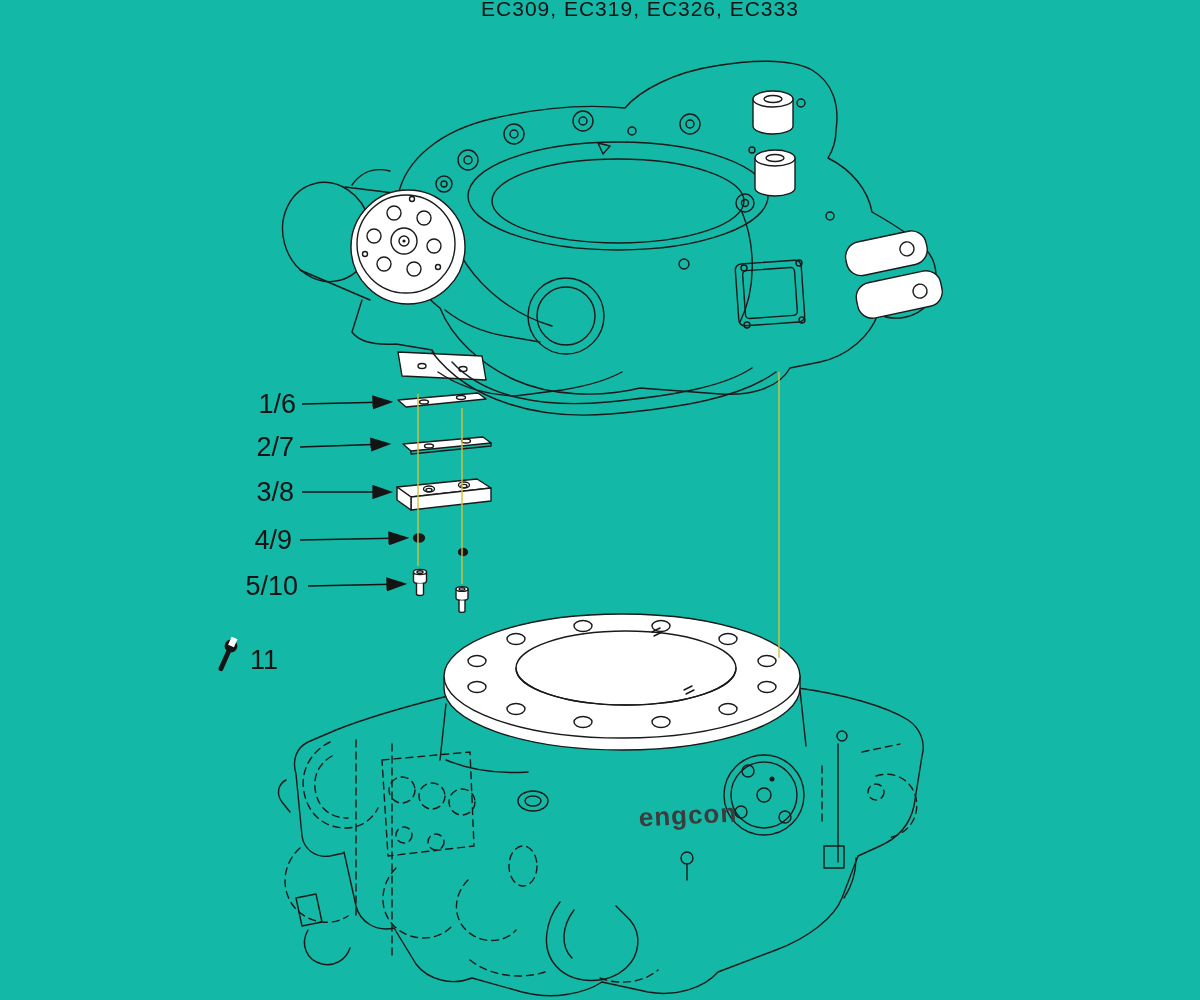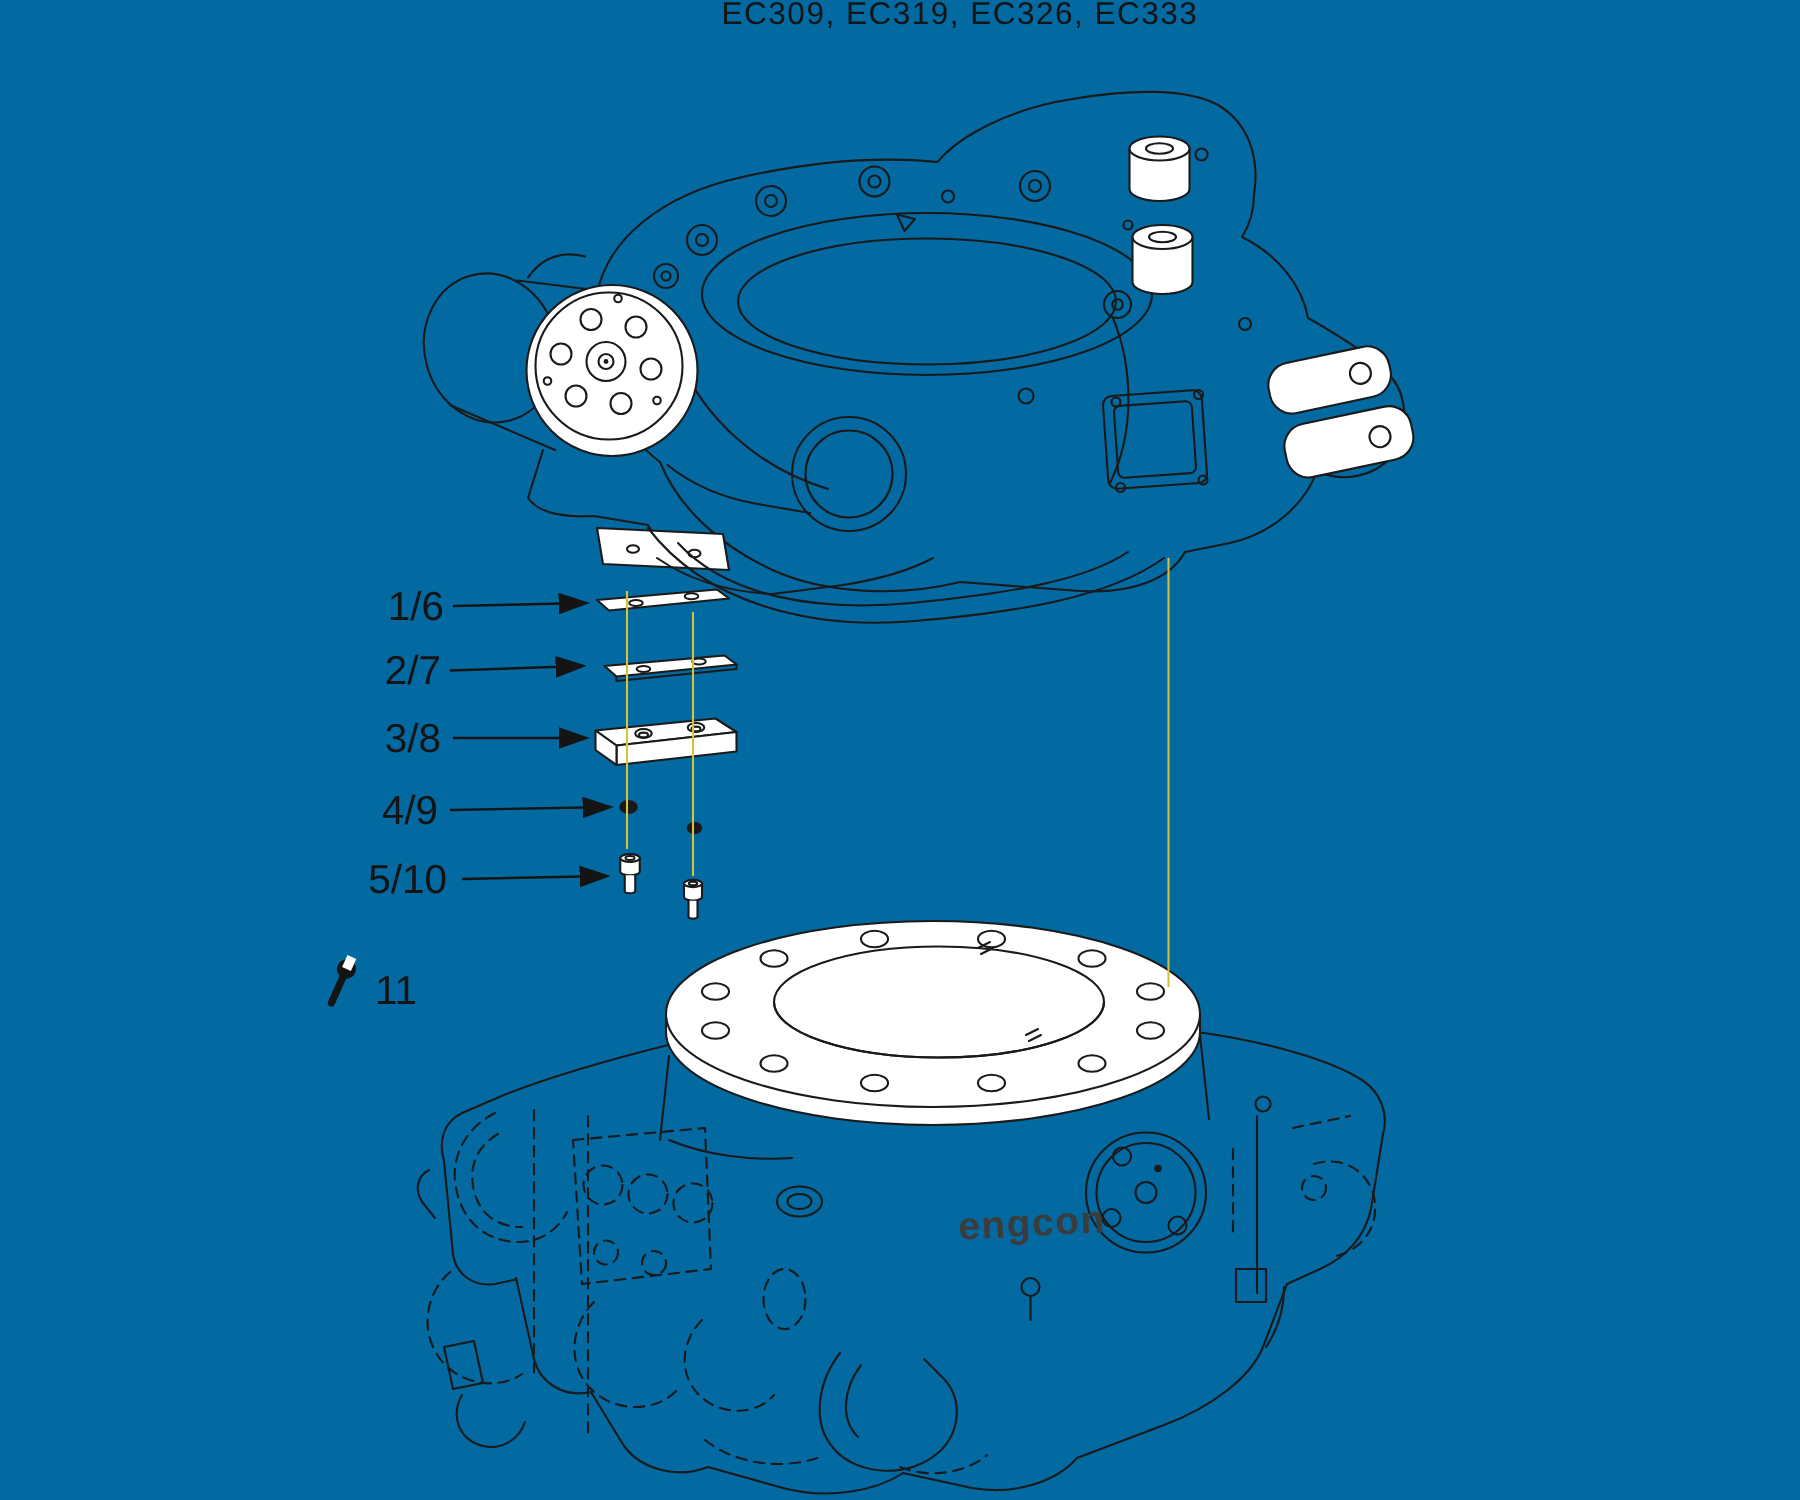--- a/index.html
+++ b/index.html
@@ -1,17 +1,17 @@
 <!DOCTYPE html>
 <html><head>
 <meta charset="utf-8">
 <style>
   html,body{margin:0;padding:0;background:#fff;}
   .canvas{
-    width:1200px;height:1000px;position:relative;background:#0369a1;
+    width:1200px;height:1000px;position:relative;background:#14b8a6;
     font-family:"Liberation Sans",sans-serif;overflow:hidden;
   }
   svg{display:block;}
   svg text{font-family:"Liberation Sans",sans-serif;fill:#141414;}
   .title-text{font-size:21px;letter-spacing:1px;}
   .callout-text{font-size:27px;}
   .logo-text{font-size:26px;font-weight:700;fill:#3c3c3c;letter-spacing:1px;}
 </style>
 </head>
 <body>

